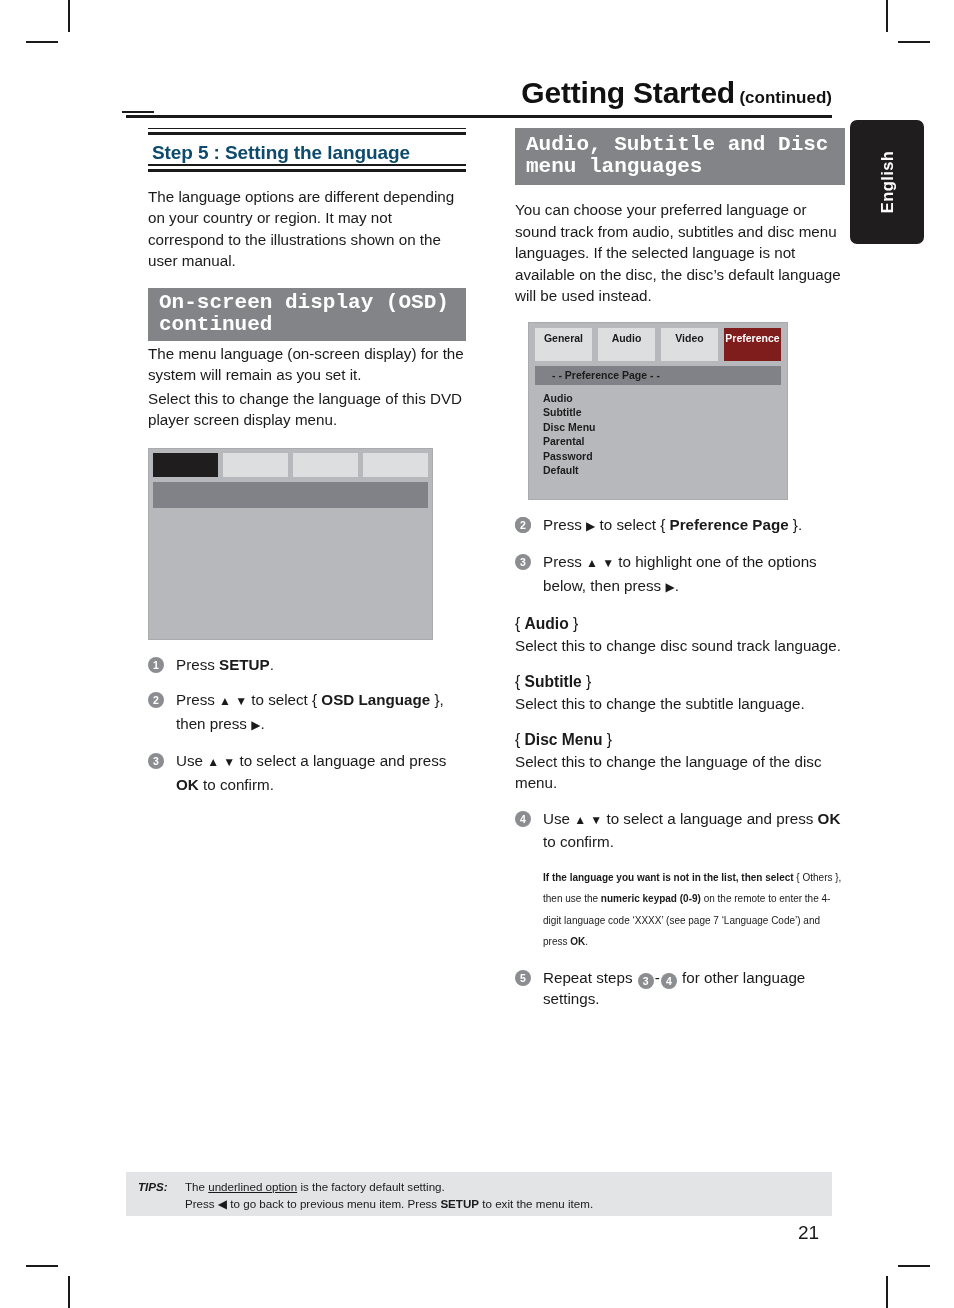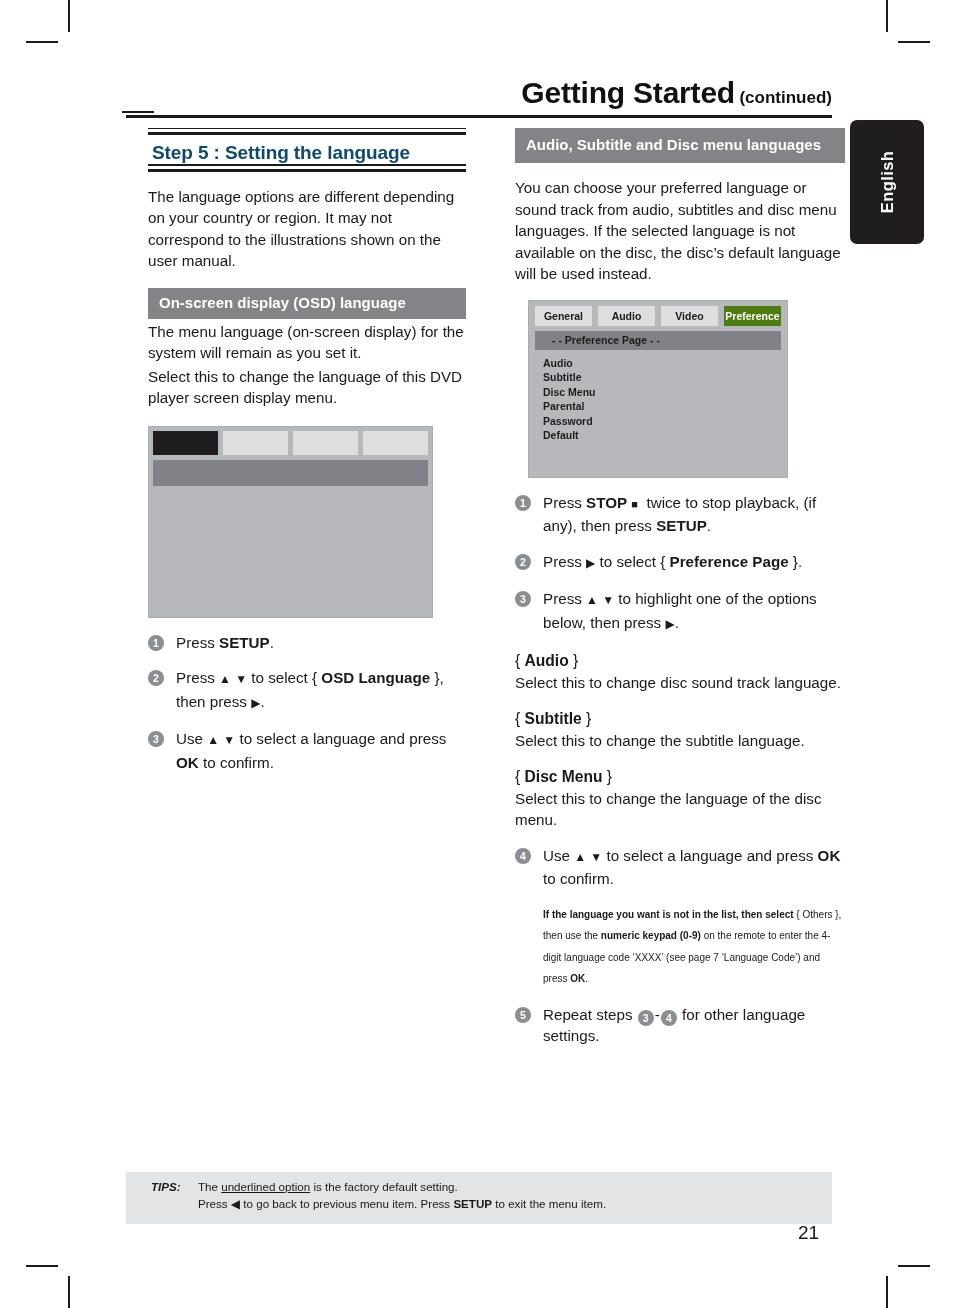--- a/index.html
+++ b/index.html
@@ -111,24 +111,25 @@
     color: #1a1a1a;
   }
   p.body.tight { margin-top: 2px; }
   .bold { font-weight: bold; }
 
   
   .sec-bar {
     background: #828487;
     color: #ffffff;
     font-weight: bold;
-    font-size: 15px;
+    font-size: 21px;
     line-height: 22px;
     padding: 4px 0 5px 11px;
     margin-top: 16px;
+    font-family: Liberation Mono, monospace;
   }
   .sec-bar.two-line { padding: 6px 0 7px 11px; }
 
   
   ol.steps {
     list-style: none;
     margin: 0;
     padding: 0;
   }
   ol.steps > li {
@@ -196,31 +197,31 @@
   .pref-shot {
     margin-top: 15px;
     margin-left: 13px;
     width: 260px;
     height: 178px;
     background: #b6b8bc;
     border: 1px solid #a9abaf;
     box-sizing: border-box;
     padding: 5px 6px;
   }
-  .pref-tabs { display: flex; gap: 6px; height: 20px; }
+  .pref-tabs { display: flex; gap: 6px; height: 33px; }
   .pref-tab {
     flex: 1;
     background: #dcdee0;
     color: #1a1a1a;
     font-size: 10.5px;
     font-weight: bold;
     line-height: 21px;
     text-align: center;
   }
-  .pref-tab.active { background: #4d7c0f; color: #ffffff; }
+  .pref-tab.active { background: #7f1d1d; color: #ffffff; }
   .pref-pagebar {
     margin-top: 5px;
     height: 19px;
     background: #808287;
     color: #1c1c1c;
     font-size: 10.5px;
     font-weight: bold;
     line-height: 19px;
     padding-left: 17px;
   }
@@ -231,24 +232,24 @@
     color: #1c1c1c;
     line-height: 14.5px;
   }
 
   
   .tips {
     position: absolute;
     left: 126px;
     top: 1172px;
     width: 706px;
-    height: 52px;
+    height: 44px;
     background: #e3e4e6;
     box-sizing: border-box;
-    padding: 6px 0 0 25px;
+    padding: 6px 0 0 12px;
   }
   .tips-row { display: flex; font-size: 11.6px; line-height: 17px; }
   .tips-label { font-weight: bold; font-style: italic; width: 47px; flex: none; }
   .tips-text { flex: 1; }
   .uline { text-decoration: underline; }
 
   .page-num {
     position: absolute;
     left: 798px;
     top: 1222px;
@@ -285,21 +286,21 @@
     <div class="rule-thin"></div>
     <div class="rule-gap"></div>
     <div class="rule-thick"></div>
     <div class="step-heading">Step 5 : Setting the language</div>
     <div class="rule-thin"></div>
     <div class="rule-gap"></div>
     <div class="rule-thick"></div>
 
     <p class="body">The language options are different depending on your country or region. It may not correspond to the illustrations shown on the user manual.</p>
 
-    <div class="sec-bar">On-screen display (OSD) language</div>
+    <div class="sec-bar">On-screen display (OSD) continued</div>
     <p class="body tight">The menu language (on-screen display) for the system will remain as you set it.</p>
     <p class="body tight">Select this to change the language of this DVD player screen display menu.</p>
 
     <div class="osd-shot">
       <div class="osd-tabs">
         <div class="osd-tab active"></div>
         <div class="osd-tab"></div>
         <div class="osd-tab"></div>
         <div class="osd-tab"></div>
       </div>
@@ -330,21 +331,21 @@
           <div class="pref-item">Audio</div>
           <div class="pref-item">Subtitle</div>
           <div class="pref-item">Disc Menu</div>
           <div class="pref-item">Parental</div>
           <div class="pref-item">Password</div>
           <div class="pref-item">Default</div>
         </div>
     </div>
 
     <ol class="steps" id="right-steps">
-        <li><span class="num">1</span><span>Press <span class="bold">STOP</span> <span class="gly-sq">■</span>&nbsp; twice to stop playback, (if any), then press <span class="bold">SETUP</span>.</span></li>
+        <li><span class="num">1</span></li>
         <li><span class="num">2</span><span>Press <span class="gly">▶</span> to select { <span class="bold">Preference Page</span> }.</span></li>
         <li><span class="num">3</span><span>Press <span class="gly">▲</span> <span class="gly">▼</span> to highlight one of the options below, then press <span class="gly">▶</span>.</span></li>
       </ol>
 
     <div id="defns">
         <div class="defn"><span class="defn-title">{ <span class="bold">Audio</span> }</span><br><span>Select this to change disc sound track language.</span></div>
         <div class="defn"><span class="defn-title">{ <span class="bold">Subtitle</span> }</span><br><span>Select this to change the subtitle language.</span></div>
         <div class="defn"><span class="defn-title">{ <span class="bold">Disc Menu</span> }</span><br><span>Select this to change the language of the disc menu.</span></div>
       </div>
 

